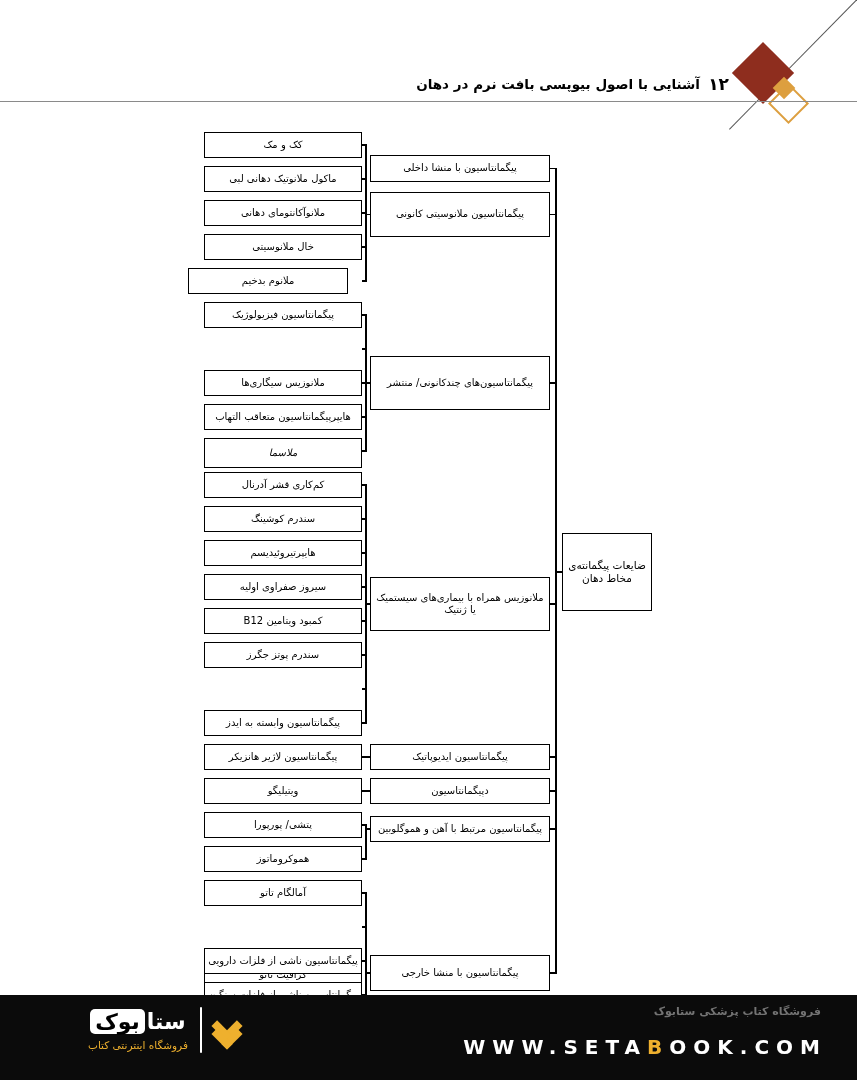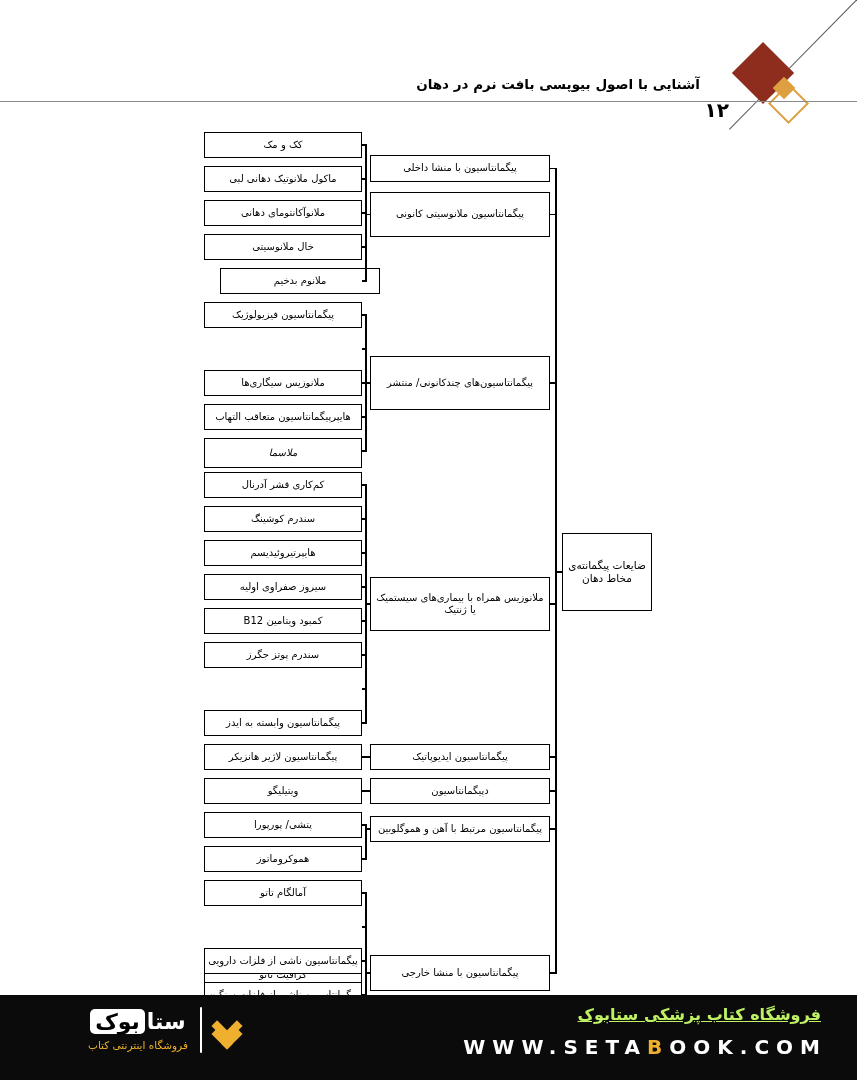--- a/index.html
+++ b/index.html
@@ -11,21 +11,21 @@
   .page { position:absolute; inset:0; }
 
   
   .header-rule { position:absolute; left:0; top:101px; width:857px; height:1px; background:#8a8a8a; }
   .header-title {
     position:absolute; right:157px; top:76px; direction:rtl;
     font-size:13.5px; font-weight:bold; white-space:nowrap;
   }
   .page-number {
     position:absolute; right:128px; top:74px; direction:rtl;
-    font-size:20px; font-weight:bold;margin-top:24px;
+    font-size:17px; font-weight:bold;
   }
   .diag-line {
     position:absolute; left:729px; top:129px; width:188px; height:1.4px;
     background:#555; transform-origin:0 0; transform:rotate(-45.5deg);
   }
   .diamond { position:absolute; transform:rotate(45deg); }
   .diamond.maroon { left:741px; top:51px; width:44px; height:44px;
     background:var(--diamond-maroon,#8e2d1e); }
   .diamond.small-orange { left:776px; top:80px; width:16px; height:16px;
     background:var(--diamond-orange,#dd9f3f); }
@@ -45,21 +45,21 @@
   .root { font-size:10.5px; padding:0 4px; }
   .conn { position:absolute; background:#000; }
 
   
   .footer {
     position:absolute; left:0; top:995px; width:857px; height:85px;
     background:#0b0b0b; z-index:5;
   }
   .store-title {
     position:absolute; right:36px; top:10px; direction:rtl;
-    color:#bef264; font-size:16px; font-weight:bold; white-space:nowrap;text-decoration:underline;
+    color:#737373; font-size:11px; font-weight:bold; white-space:nowrap;
   }
   .site-url {
     position:absolute; right:30px; top:40px;
     color:#fff; font-size:20px; font-weight:bold; letter-spacing:7px; white-space:nowrap;
   }
   .site-url .gold { color:var(--accent-gold,#eeb02e); }
   .logo { position:absolute; left:88px; top:12px; display:flex; align-items:center; }
   .chevrons { display:flex; flex-direction:column; align-items:center; order:3; margin-left:14px; }
   .chev {
     width:22px; height:22px;
@@ -100,21 +100,21 @@
       <div class="box cat nowrap" dir="rtl" style="left: 370px; top: 192px; width: 180px; height: 45px;">پیگمانتاسیون ملانوسیتی کانونی</div>
       <div class="conn" style="left: 550px; top: 213.75px; width: 7px; height: 1.5px;"></div>
       <div class="box leaf" dir="rtl" style="left: 204px; top: 132px; width: 158px; height: 26px;">کک و مک</div>
       <div class="conn" style="left: 362px; top: 144.25px; width: 5px; height: 1.5px;"></div>
       <div class="box leaf" dir="rtl" style="left: 204px; top: 166px; width: 158px; height: 26px;">ماکول ملانوتیک دهانی لبی</div>
       <div class="conn" style="left: 362px; top: 178.25px; width: 5px; height: 1.5px;"></div>
       <div class="box leaf" dir="rtl" style="left: 204px; top: 200px; width: 158px; height: 26px;">ملانوآکانتومای دهانی</div>
       <div class="conn" style="left: 362px; top: 212.25px; width: 5px; height: 1.5px;"></div>
       <div class="box leaf" dir="rtl" style="left: 204px; top: 234px; width: 158px; height: 26px;">خال ملانوسیتی</div>
       <div class="conn" style="left: 362px; top: 246.25px; width: 5px; height: 1.5px;"></div>
-      <div class="box leaf" dir="rtl" style="left: 220px; top: 268px; width: 160px; height: 26px;">ملانوم بدخیم</div>
+      <div class="box leaf" dir="rtl" style="left: 188px; top: 268px; width: 160px; height: 26px;">ملانوم بدخیم</div>
       <div class="conn" style="left: 362px; top: 280.25px; width: 5px; height: 1.5px;"></div>
       <div class="conn" style="left: 365.25px; top: 145px; width: 1.5px; height: 136px;"></div>
       <div class="conn" style="left: 366px; top: 213.75px; width: 5px; height: 1.5px;"></div>
       <div class="box cat nowrap" dir="rtl" style="left: 370px; top: 356px; width: 180px; height: 54px;">پیگمانتاسیون‌های چندکانونی/ منتشر</div>
       <div class="conn" style="left: 550px; top: 382.25px; width: 7px; height: 1.5px;"></div>
       <div class="box leaf" dir="rtl" style="left: 204px; top: 302px; width: 158px; height: 26px;">پیگمانتاسیون فیزیولوژیک</div>
       <div class="conn" style="left: 362px; top: 314.25px; width: 5px; height: 1.5px;"></div>
       <div class="conn" style="left: 362px; top: 348.25px; width: 5px; height: 1.5px;"></div>
       <div class="box leaf" dir="rtl" style="left: 204px; top: 370px; width: 158px; height: 26px;">ملانوزیس سیگاری‌ها</div>
       <div class="conn" style="left: 362px; top: 382.25px; width: 5px; height: 1.5px;"></div>

